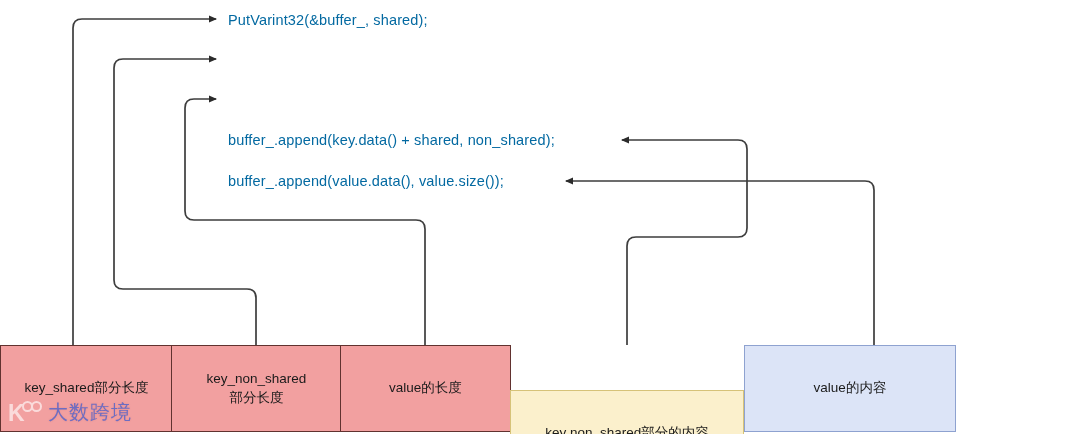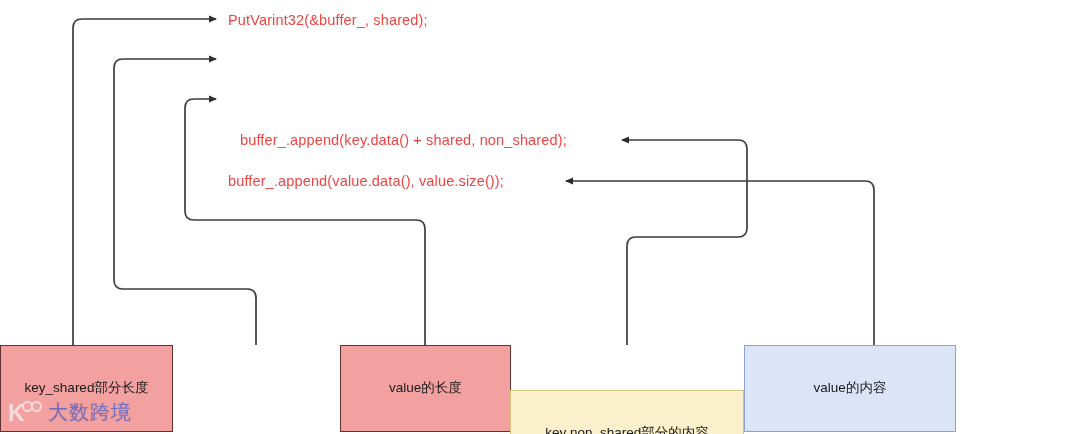--- a/index.html
+++ b/index.html
@@ -13,29 +13,29 @@
   #stage{position:relative;width:1080px;height:434px;}
 
   
   #wires{position:absolute;left:0;top:0;width:1080px;height:434px;pointer-events:none;}
 
   
   .code-line{
     position:absolute;
     left:228px;
     font-size:14.5px;
-    color:#ef4444;
+    color:#0369a1;
     white-space:nowrap;
     letter-spacing:.01em;
     line-height:1;
   }
   .cl0{top:13px;}
   .cl1{top:53px;}
   .cl2{top:93px;}
-  .cl3{top:133px;margin-left:12px;}
+  .cl3{top:133px;}
   .cl4{top:174px;}
 
   
   .seg{
     position:absolute;
     top:345px;
     height:87px;
     box-sizing:border-box;
     display:flex;
     align-items:center;
@@ -125,20 +125,21 @@
 
       <path d="M874,345 L874,190 Q874,181 865,181 L566,181" marker-end="url(#ah)"></path>
     </g>
   </svg>
 
   <div class="code-line cl0">PutVarint32(&amp;buffer_, shared);</div>
   <div class="code-line cl3">buffer_.append(key.data() + shared, non_shared);</div>
   <div class="code-line cl4">buffer_.append(value.data(), value.size());</div>
 
   <div class="seg seg-red s0">key_shared部分长度</div>
+  <div class="seg seg-red s1">key_non_shared<br>部分长度</div>
   <div class="seg seg-red s2">value的长度</div>
   <div class="seg seg-yellow s3">key non_shared部分的内容</div>
   <div class="seg seg-blue s4">value的内容</div>
 
   <div class="wm wm-bottom">
     <span class="wm-mark">
       <span class="k">K</span>
       <span class="o1"></span>
         <span class="o2"></span>
     </span>

